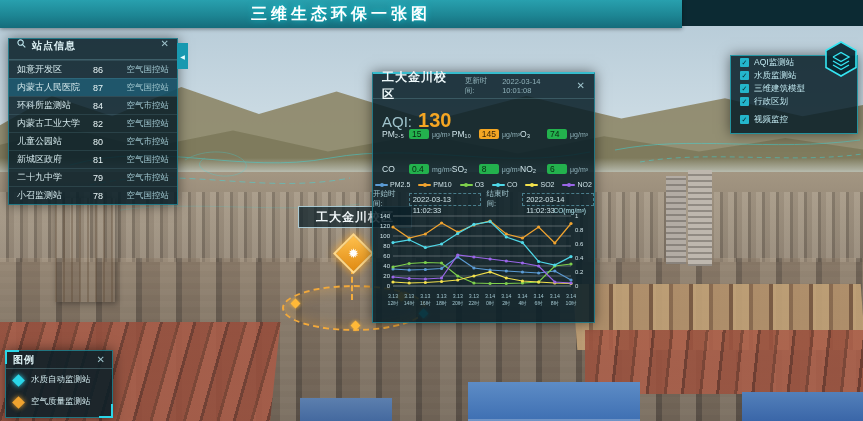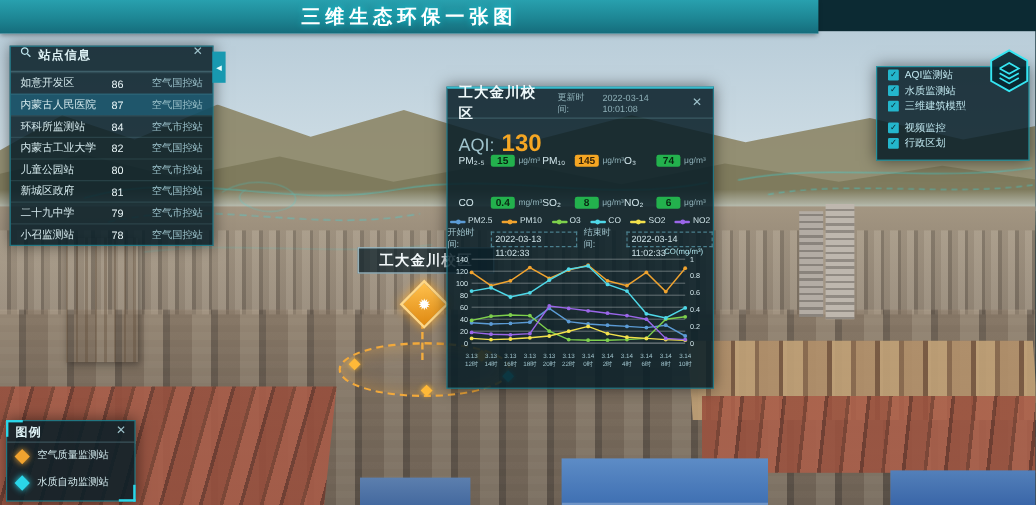--- a/index.html
+++ b/index.html
@@ -67,21 +67,21 @@
   .dp-head{display:flex;align-items:center;gap:6px;height:24px;padding:0 9px;border-bottom:1px solid rgba(130,190,200,.25);}
   .dp-title{font-size:12px;font-weight:bold;color:#eef8fa;letter-spacing:1px;}
   .dp-upd{margin-left:auto;font-size:7.5px;color:#8fb0b8;}
   .dp-upd-t{font-size:7.5px;color:#8fb0b8;}
   .aqi-row{display:flex;align-items:baseline;gap:6px;height:26px;padding:2px 9px 0;}
   .aqi-lab{font-size:15px;color:#9fc3cc;margin-top:12px;}
   .aqi-val{font-size:20px;font-weight:bold;color:#f5a623;}
   .pol-grid{display:grid;grid-template-columns:1fr 1fr 1fr;row-gap:21px;padding:0 9px;}
   .pol-cell{display:flex;align-items:center;gap:3px;font-size:8.5px;height:14px;}
   .pol-name{color:#cfe3e8;min-width:24px;}
-  .pol-badge{min-width:14px;text-align:center;padding:0 3px;border-radius:2px;font-weight:bold;color:rgba(0,0,0,.78);font-size:8.5px;}
+  .pol-badge{min-width:14px;padding:0 3px;border-radius:2px;font-weight:normal;color:rgba(0,0,0,.78);font-size:8.5px;}
   .pol-unit{color:#8fb0b8;font-size:7px;}
   .lg-row{display:flex;align-items:center;justify-content:center;gap:8px;height:13px;margin-top:2px;}
   .lg-item{display:flex;align-items:center;gap:2px;font-size:7px;color:#cfe3e8;}
   .lg-line{position:relative;width:13px;height:2px;border-radius:1px;}
   .lg-dot{position:absolute;left:4.5px;top:-1px;width:4px;height:4px;border-radius:50%;}
   .time-row{display:flex;align-items:center;justify-content:center;gap:6px;height:16px;font-size:7.5px;color:#9fc3cc;}
   .time-box{border:1px dashed #4a7e8c;padding:0 3px;color:#cfe3e8;height:11px;line-height:11px;cursor:text;}
   .chart-wrap{position:relative;margin-top:1px;}
   .axis-title{position:absolute;right:8px;top:-1px;font-size:6.5px;color:#aee3ea;}
   
@@ -434,38 +434,38 @@
     <span>AQI监测站</span>
   </div>
   <div class="layer-row">
     <span class="cb">✓</span>
     <span>水质监测站</span>
   </div>
   <div class="layer-row">
     <span class="cb">✓</span>
     <span>三维建筑模型</span>
   </div>
+  <div class="layer-row">
+    <span class="cb">✓</span>
+    <span>行政区划</span>
+  </div>
   <div class="layer-row gap">
     <span class="cb">✓</span>
     <span>视频监控</span>
-  </div>
-  <div class="layer-row">
-    <span class="cb">✓</span>
-    <span>行政区划</span>
   </div>
 </div>
 
 <div class="panel legend-panel">
   <div class="corner tl"></div>
   <div class="corner br"></div>
   <div class="gp-head">
     <span class="gp-title">图例</span>
     <span class="x-close">✕</span>
   </div>
   <div class="gp-item">
+    <span class="diamond" style="background: rgb(43, 214, 232); color: rgb(43, 214, 232);"></span>
+    <span>水质自动监测站</span>
+  </div>
+  <div class="gp-item">
     <span class="diamond" style="background: rgb(240, 163, 47); color: rgb(240, 163, 47);"></span>
     <span>空气质量监测站</span>
   </div>
-  <div class="gp-item">
-    <span class="diamond" style="background: rgb(43, 214, 232); color: rgb(43, 214, 232);"></span>
-    <span>水质自动监测站</span>
-  </div>
 </div>
 
 </body></html>

